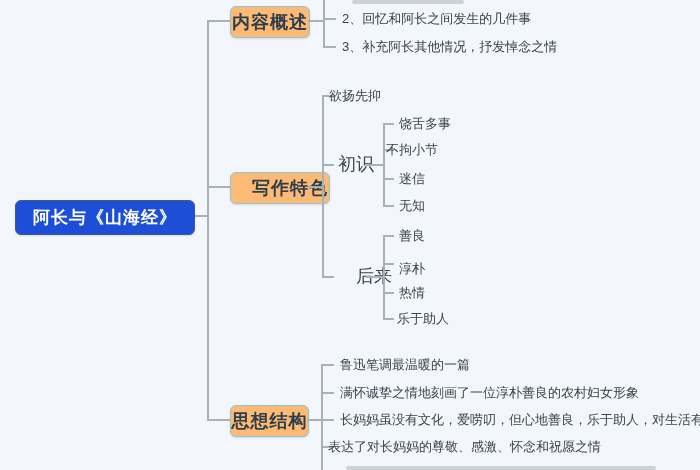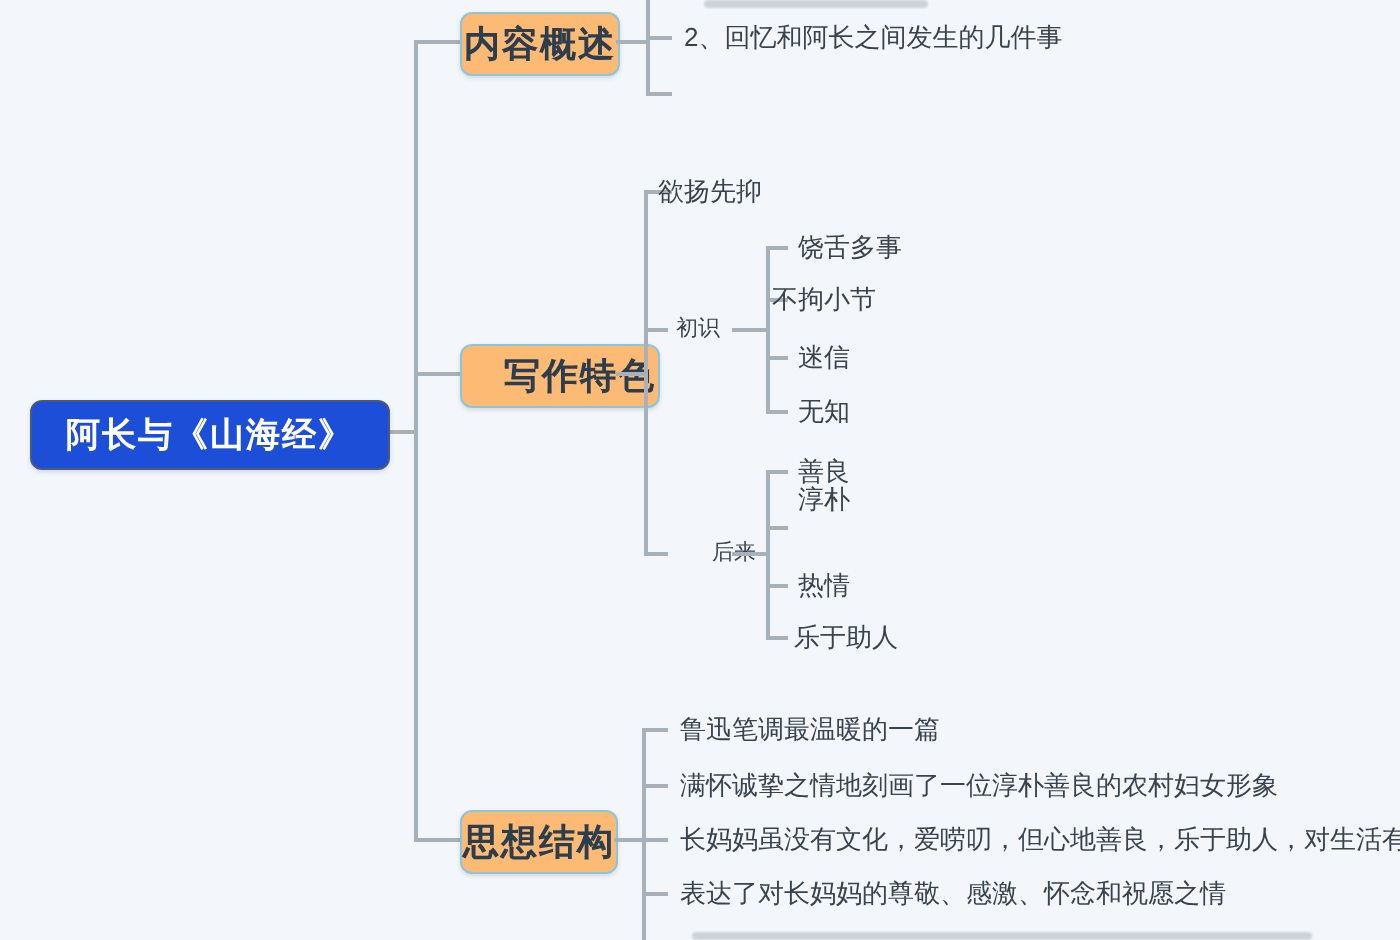--- a/index.html
+++ b/index.html
@@ -21,21 +21,21 @@
   }
   .branch-box{
     background:#fdba74;border:1px solid #8fc5d8;color:#2c3e4e;
     font-size:18px;letter-spacing:1px;
   }
   .leaf{
     position:absolute;font-size:13px;color:#39434e;white-space:nowrap;
     transform:translateY(-50%);line-height:1.2;
   }
   .midnode{
-    position:absolute;font-size:11px;color:#39434e;white-space:nowrap;
+    position:absolute;font-size:18px;color:#39434e;white-space:nowrap;
     transform:translateY(-50%);line-height:1.2;
   }
   .smudge{
     position:absolute;background:#c6ccd3;border-radius:2px;
     filter:blur(0.6px);opacity:0.85;
   }
 </style>
 </head>
 <body>
 
@@ -54,20 +54,21 @@
   <div class="node-box branch-box" style="left:230px;top:6px;width:78px;height:30px;">
     <span>内容概述</span>
   </div>
   <div class="hline" style="left:308px;top:20px;width:16px;"></div>
   <div class="vline" style="left:323px;top:0px;height:48px;"></div>
   <div class="hline" style="left:323px;top:18px;width:13px;"></div>
   <div class="hline" style="left:323px;top:46px;width:13px;"></div>
 
   <div class="smudge" style="left:352px;top:0px;width:112px;height:4px;"></div>
   <div class="leaf" style="left:342px;top:19px;">2、回忆和阿长之间发生的几件事</div>
+  <div class="leaf" style="left:342px;top:47px;">3、补充阿长其他情况，抒发悼念之情</div>
 
   <div class="node-box branch-box" style="left:230px;top:172px;width:78px;height:30px;padding-left:20px;">
     <span>写作特色</span>
   </div>
   <div class="hline" style="left:308px;top:186px;width:15px;"></div>
   <div class="vline" style="left:322px;top:95px;height:183px;"></div>
 
   <div class="hline" style="left:322px;top:95px;width:14px;"></div>
   <div class="leaf" style="left:329px;top:96px;">欲扬先抑</div>
 
@@ -86,33 +87,33 @@
 
   <div class="hline" style="left:322px;top:276px;width:12px;"></div>
   <div class="midnode" style="left:338px;top:277px;margin-left:18px;">后来</div>
   <div class="hline" style="left:366px;top:276px;width:18px;"></div>
   <div class="vline" style="left:383px;top:235px;height:85px;"></div>
   <div class="hline" style="left:383px;top:235px;width:11px;"></div>
   <div class="hline" style="left:383px;top:263px;width:11px;"></div>
   <div class="hline" style="left:383px;top:292px;width:11px;"></div>
   <div class="hline" style="left:383px;top:318px;width:11px;"></div>
   <div class="leaf" style="left:399px;top:236px;">善良</div>
-  <div class="leaf" style="left:399px;top:250px;">淳朴</div>
+  <div class="leaf" style="left:399px;top:269px;">淳朴</div>
   <div class="leaf" style="left:399px;top:293px;">热情</div>
   <div class="leaf" style="left:397px;top:319px;">乐于助人</div>
 
   <div class="node-box branch-box" style="left:230px;top:405px;width:77px;height:30px;">
     <span>思想结构</span>
   </div>
   <div class="hline" style="left:307px;top:419px;width:15px;"></div>
   <div class="vline" style="left:321px;top:364px;height:106px;"></div>
   <div class="hline" style="left:321px;top:364px;width:13px;"></div>
   <div class="hline" style="left:321px;top:392px;width:13px;"></div>
   <div class="hline" style="left:321px;top:419px;width:13px;"></div>
   <div class="hline" style="left:321px;top:446px;width:13px;"></div>
   <div class="leaf" style="left:340px;top:365px;">鲁迅笔调最温暖的一篇</div>
   <div class="leaf" style="left:340px;top:393px;">满怀诚挚之情地刻画了一位淳朴善良的农村妇女形象</div>
   <div class="leaf" style="left:340px;top:420px;">长妈妈虽没有文化，爱唠叨，但心地善良，乐于助人，对生活有着美好希望</div>
-  <div class="leaf" style="left:340px;top:447px;">表达了对长妈妈的尊敬、感激、怀念和祝愿之情</div>
+  <div class="leaf" style="left:328px;top:447px;">表达了对长妈妈的尊敬、感激、怀念和祝愿之情</div>
 
   <div class="smudge" style="left:346px;top:466px;width:310px;height:4px;"></div>
 
 </div>
 
 </body></html>

